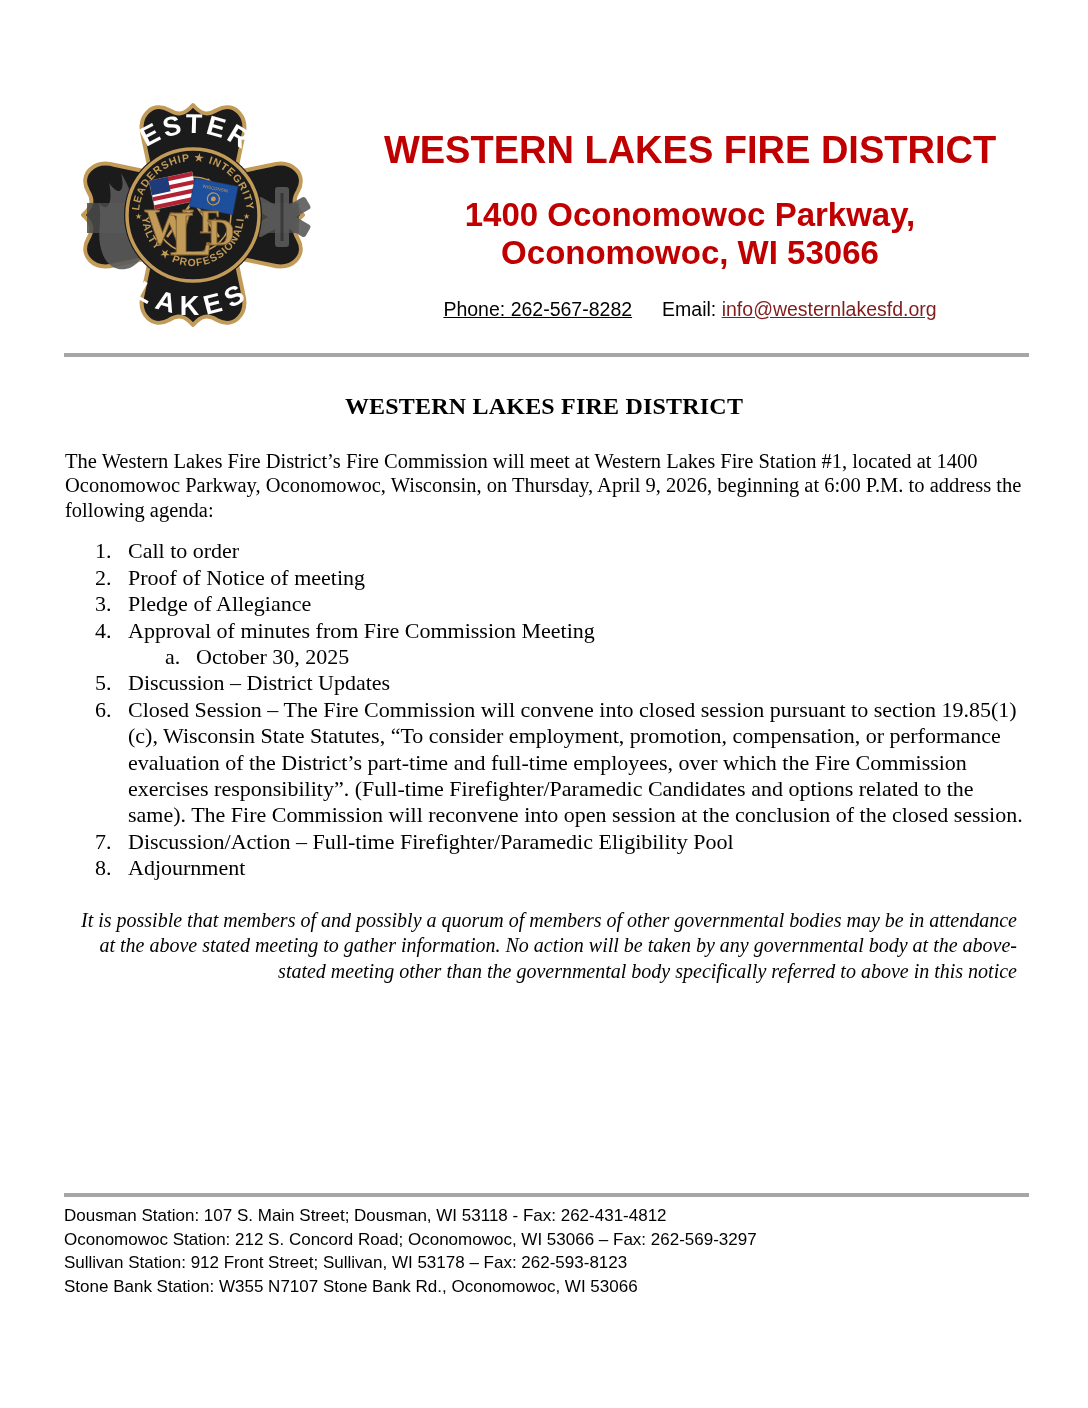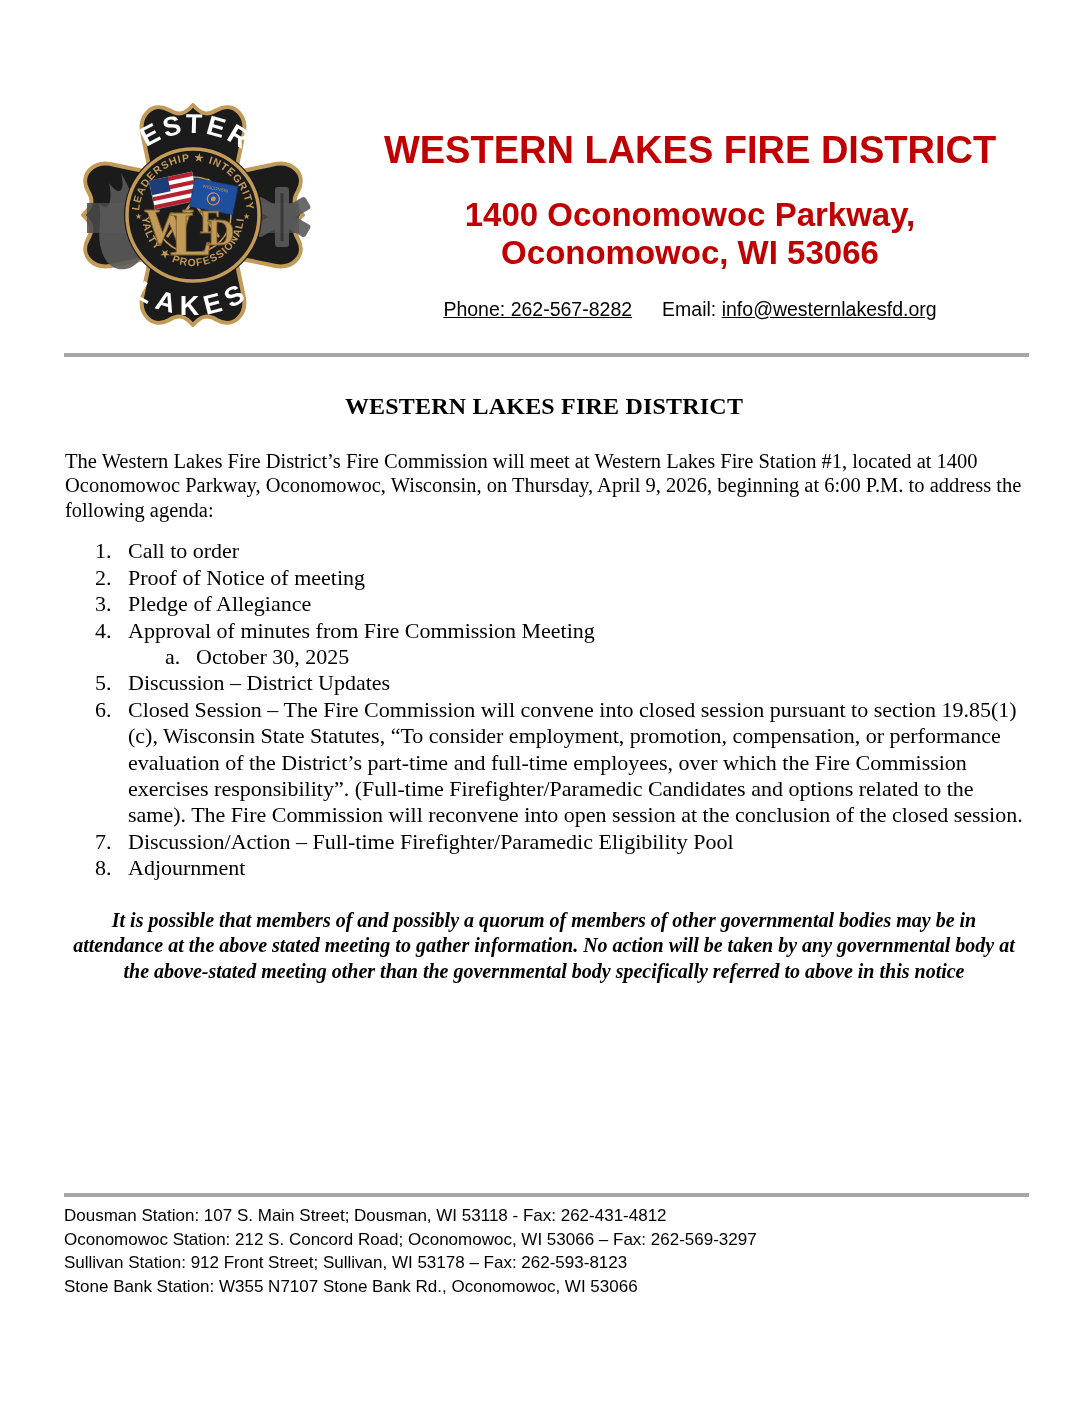--- a/index.html
+++ b/index.html
@@ -71,25 +71,24 @@
     position:relative;
     padding-left:68px;
   }
   ol.sub-list > li::before {
     content:counter(sub, lower-alpha) ".";
     position:absolute; left:37px;
   }
   .disclaimer {
     margin-top:26px;
     padding:0 6px;
-    text-align:center;
+    text-align:right;
     font-style:italic;
     font-size:20px;
     line-height:1.28;
-    font-weight:bold;
   }
   
   .footer { position:absolute; left:64px; right:59px; top:1193px; }
   .footer .divider { position:static; margin:0; }
   .station-list {
     list-style:none;
     margin-top:7px;
     font-family:"Liberation Sans", sans-serif;
     font-size:17px;
     line-height:23.5px;
@@ -176,21 +175,21 @@
           <textPath href="#arcOuterBot" startOffset="50%" text-anchor="middle">LAKES</textPath>
         </text>
       </svg>
     </div>
 
     <div class="header-text">
       <div class="doc-title" style="color: rgb(192, 0, 0);">WESTERN LAKES FIRE DISTRICT</div>
       <div class="doc-address" style="color: rgb(192, 0, 0);">1400 Oconomowoc Parkway, Oconomowoc, WI 53066</div>
       <div class="doc-contact">
         <span class="phone">Phone: 262-567-8282</span><span>Email:</span>
-        <a class="email-link" href="#" style="color: #000000; text-align: right;">info@westernlakesfd.org</a>
+        <a class="email-link" href="#" style="color: #7f1d1d; text-align: right;">info@westernlakesfd.org</a>
       </div>
     </div>
 
     <div class="divider top" style="background: rgb(166, 166, 166);"></div>
   </div>
 
   <div class="main">
     <div class="notice-heading">WESTERN LAKES FIRE DISTRICT</div>
     <p class="intro">The Western Lakes Fire District’s Fire Commission will meet at Western Lakes Fire Station #1, located at 1400 Oconomowoc Parkway, Oconomowoc, Wisconsin, on Thursday, April 9, 2026, beginning at 6:00 P.M. to address the following agenda:</p>
     <ol class="agenda" id="agenda-list">

